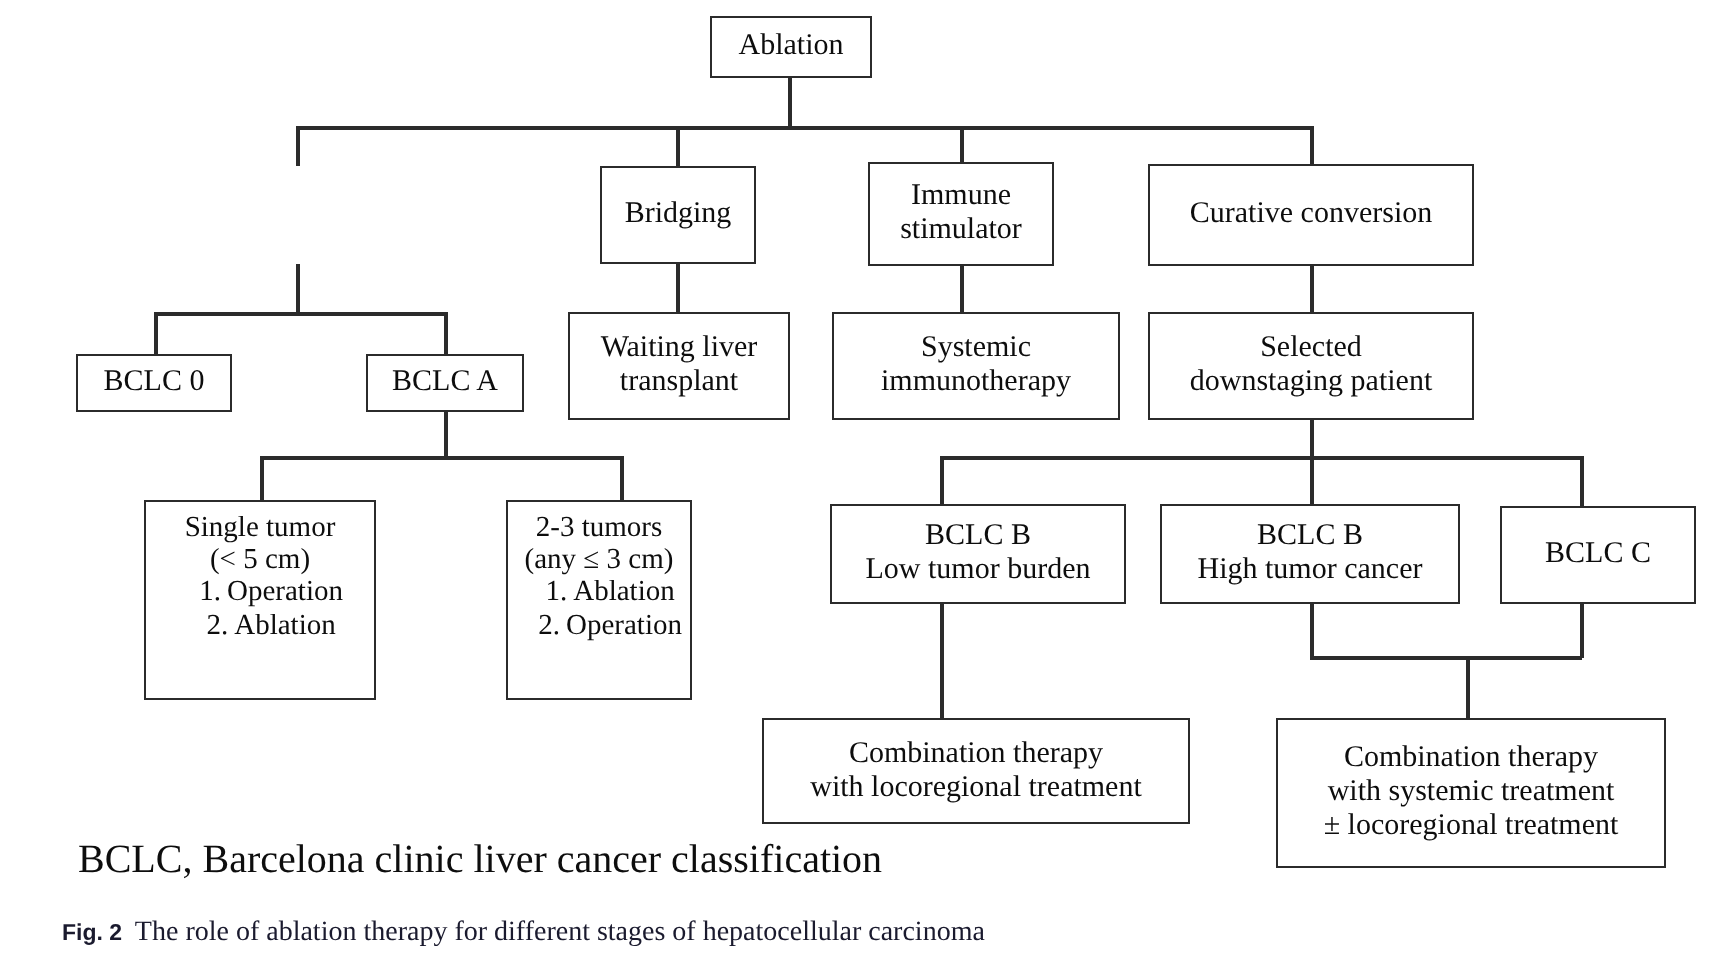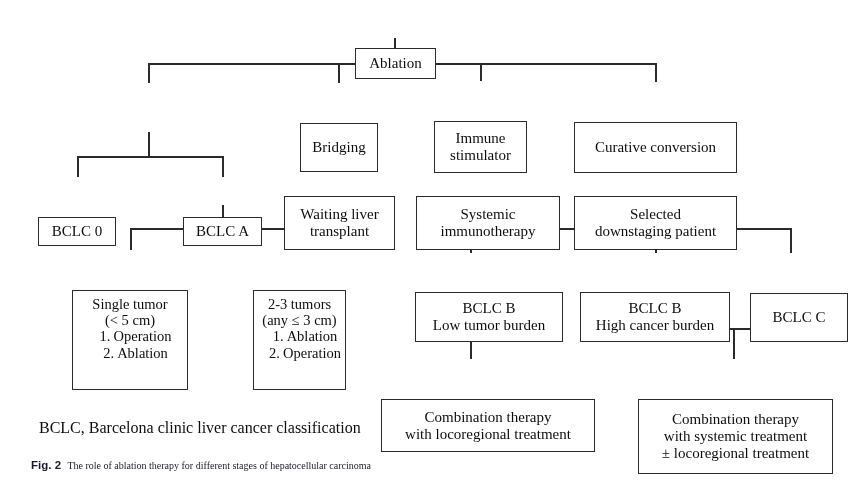--- a/index.html
+++ b/index.html
@@ -24,55 +24,54 @@
     display: flex;
     flex-direction: column;
     align-items: center;
     justify-content: center;
     text-align: center;
     line-height: 1.12;
     font-size: 15px;
     color: #0d0d0d;
     z-index: 2;
     padding: 1px 4px;
-    margin-top: 40px;
   }
   .node .ln { display: block; white-space: nowrap; }
   .node.small { font-size: 14.5px; }
   .node.list { justify-content: flex-start; padding-top: 5px; }
   .node .li {
     display: block;
     white-space: nowrap;
     text-align: center;
     padding-left: 8px;
   }
   .node .li .num { display: inline-block; width: 17px; }
   .line {
     position: absolute;
     background: #2b2b2b;
     z-index: 1;
   }
   .vline { width: 1.6px; }
   .hline { height: 1.6px; }
   .legend {
     position: absolute;
-    font-size: 16px;
+    font-size: 20px;
     font-family: "Liberation Serif", "DejaVu Serif", serif;
     color: #0d0d0d;
     white-space: nowrap;
   }
   .caption {
     position: absolute;
     font-size: 11.5px;
     font-family: "Liberation Sans", "DejaVu Sans", sans-serif;
     color: #1a1a2e;
     white-space: nowrap;
   }
   .caption .figlabel { font-weight: bold; }
-  .caption .figtext { font-family: "Liberation Serif", "DejaVu Serif", serif; font-size: 10px; text-align: center; }
+  .caption .figtext { font-family: "Liberation Serif", "DejaVu Serif", serif; font-size: 14px; text-align: center; }
 </style>
 </head>
 <body>
 
 <div id="page">
 
   <div class="line vline" style="left:394px; top:38px; height:26px;"></div>
   <div class="line hline" style="left:148px; top:63px; width:508px;"></div>
   <div class="line vline" style="left:148px; top:63px; height:20px;"></div>
   <div class="line vline" style="left:338px; top:63px; height:20px;"></div>
@@ -162,21 +161,21 @@
     <span class="li"><span class="num">2.</span><span>Operation</span></span>
   </div>
 
   <div class="node" style="left:415px; top:252px; width:148px; height:50px;">
     <span class="ln">BCLC B</span>
     <span class="ln">Low tumor burden</span>
   </div>
 
   <div class="node" style="left:580px; top:252px; width:150px; height:50px;">
     <span class="ln">BCLC B</span>
-    <span class="ln">High cancer burden</span>
+    <span class="ln">High tumor cancer</span>
   </div>
 
   <div class="node" style="left:750px; top:253px; width:98px; height:49px;">
     <span class="ln">BCLC C</span>
   </div>
 
   <div class="node" style="left:381px; top:359px; width:214px; height:53px;">
     <span class="ln">Combination therapy</span>
     <span class="ln">with locoregional treatment</span>
   </div>

